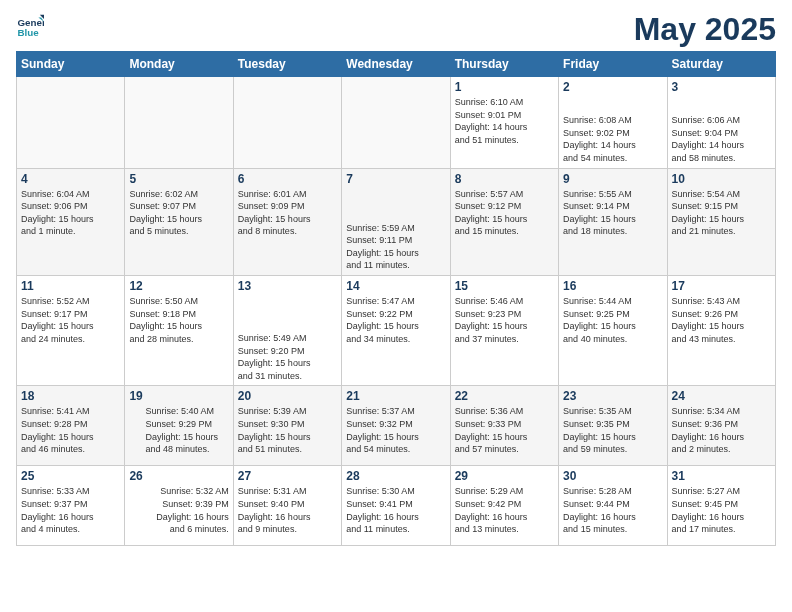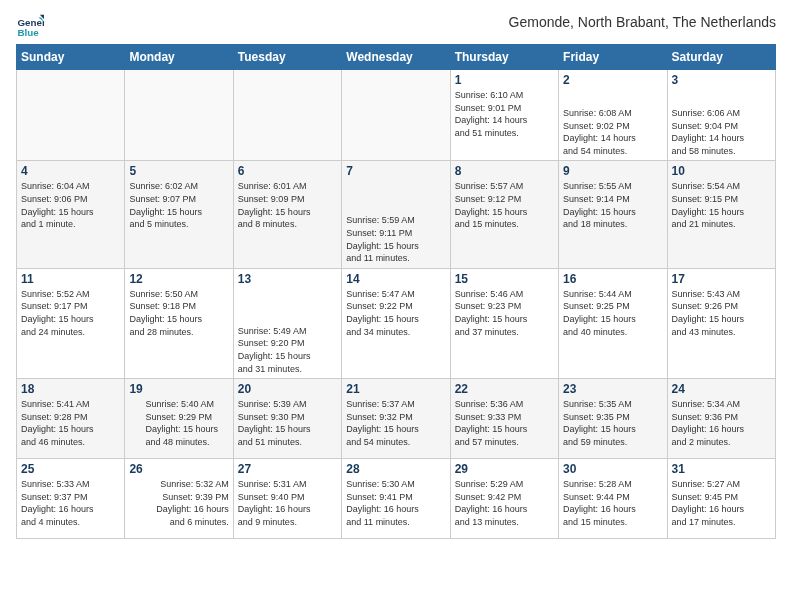--- a/index.html
+++ b/index.html
@@ -92,21 +92,21 @@
   <div class="header">
     <div class="logo">
       <svg class="logo-icon" viewBox="0 0 40 40">
         <text x="2" y="20" font-size="14" font-weight="bold" fill="#1a3a5c">General</text>
         <text x="2" y="34" font-size="14" font-weight="bold" fill="#2196a8">Blue</text>
         <polygon points="32,8 40,14 36,8" fill="#2196a8"></polygon>
         <polygon points="34,4 40,10 40,4" fill="#1a3a5c"></polygon>
       </svg>
     </div>
     <div class="title-block">
-      <div class="subtitle">Gemonde, North Brabant, The Netherlands</div>
+      <div class="month-title">May 2025</div>
     </div>
   </div>
 
   <table>
     <thead>
       <tr>
         <th>Sunday</th>
         <th>Monday</th>
         <th>Tuesday</th>
         <th>Wednesday</th>

